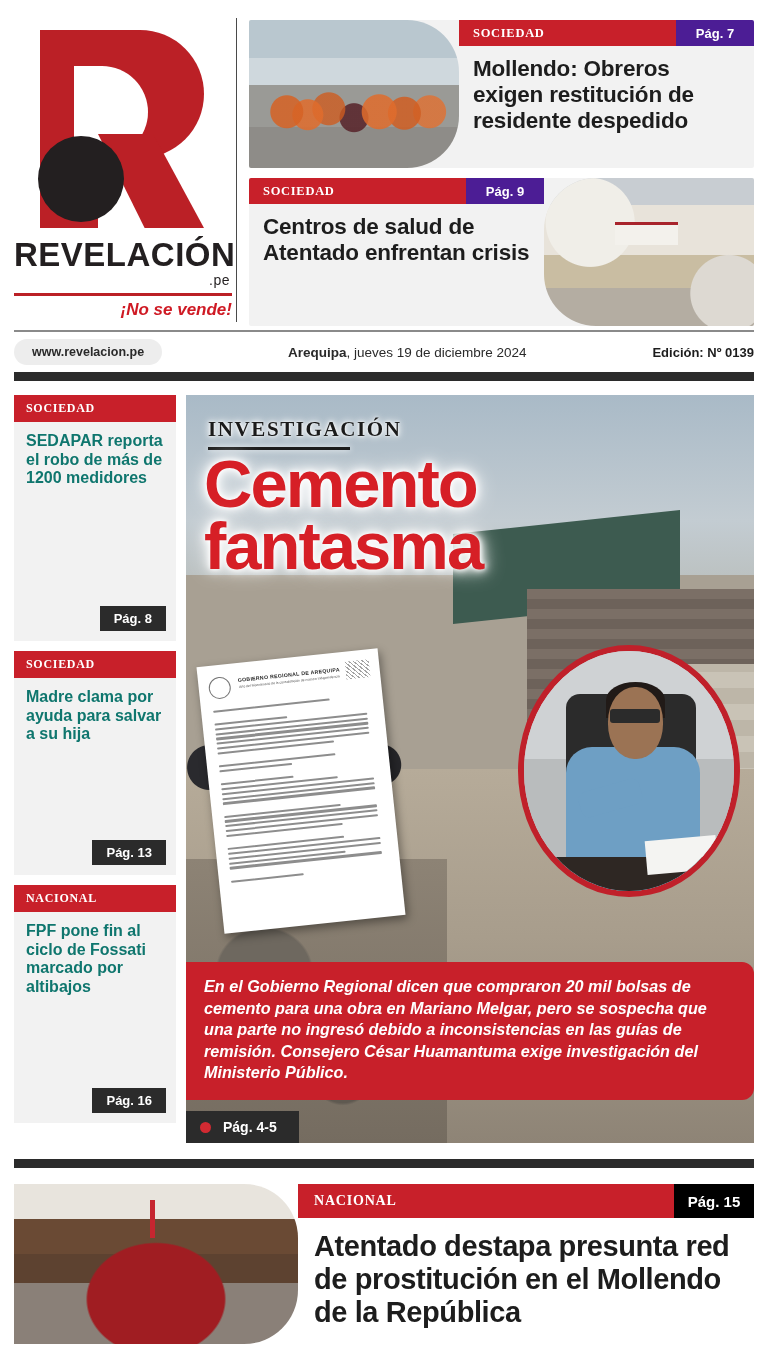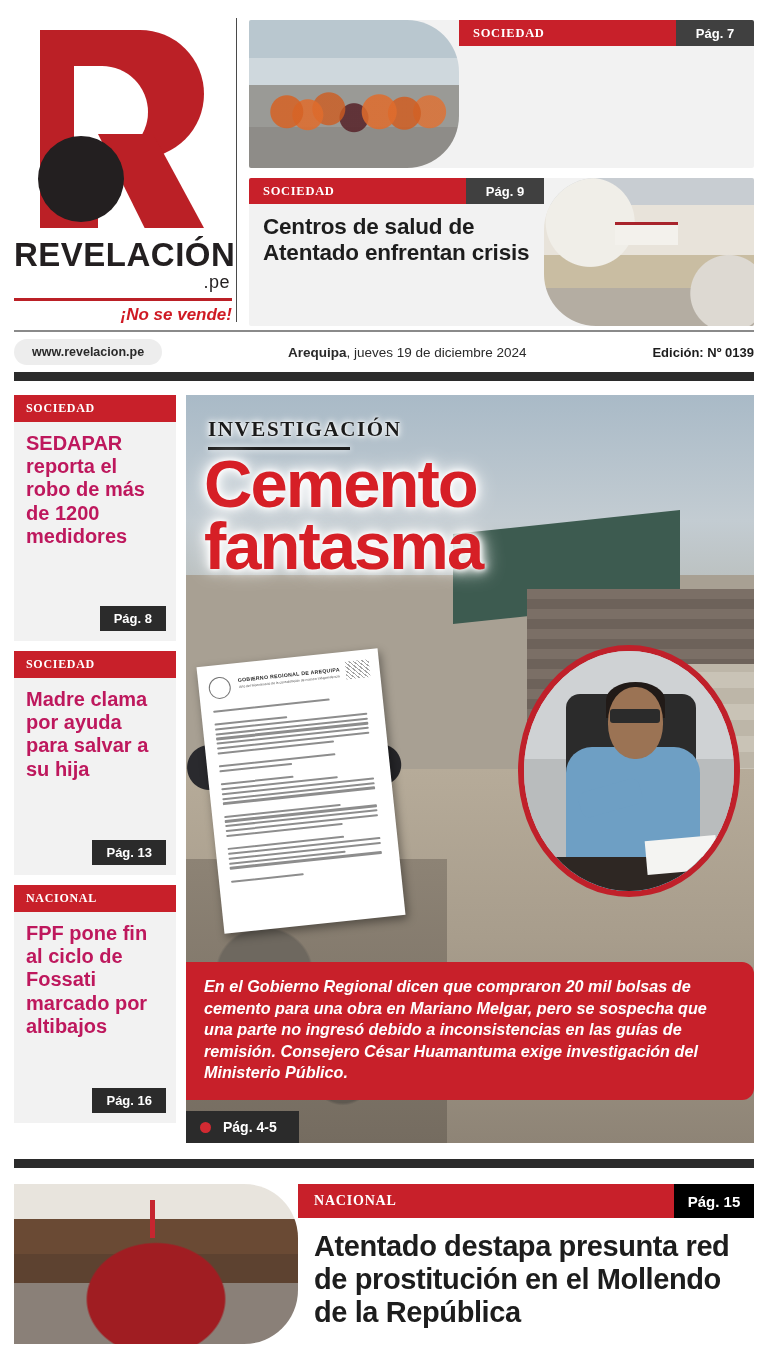--- a/index.html
+++ b/index.html
@@ -19,38 +19,38 @@
   .r-stem { position:absolute; left:26px; top:6px; width:58px; height:198px; background:#bb2026; }
   .r-bowl { position:absolute; left:60px; top:6px; width:130px; height:128px; background:#bb2026;
             border-radius: 0 64px 64px 0; }
   .r-bowl-hole { position:absolute; left:60px; top:42px; width:74px; height:92px; background:#fff;
             border-radius: 0 46px 46px 0; }
   .r-leg { position:absolute; left:84px; top:110px; width:106px; height:94px; background:#bb2026;
             clip-path: polygon(0 0, 52% 0, 100% 100%, 44% 100%); }
   .r-dot { position:absolute; left:24px; top:112px; width:86px; height:86px; border-radius:50%; background:#231f20; }
   .logo-word { font-weight: 800; font-size: 33px; letter-spacing: 0.5px; color:#231f20; line-height:1;
                margin-top: 2px; font-family:"Liberation Sans", sans-serif; }
-  .logo-tld { text-align: right; font-size: 18px; color:#231f20; letter-spacing:0.5px; margin-top:1px; padding-right:2px;}
+  .logo-tld { text-align: right; font-size: 14px; color:#231f20; letter-spacing:0.5px; margin-top:1px; padding-right:2px;}
   .logo-rule { height:3px; background:#bb2026; margin-top:5px; }
   .logo-slogan { text-align:right; color:#cf1a24; font-weight:800; font-style:italic; font-size:17px; margin-top:4px; }
 
   .vrule { width:1px; background:#4a4a4a; margin: 8px 12px 8px 4px; align-self: stretch; }
 
   .top-stories { flex: 1; display:flex; flex-direction:column; gap:10px; padding-top:10px; }
 
   .story-h { display:flex; height:148px; background:#f2f2f2; border-radius:2px; overflow:hidden; }
   .story-h.rev { flex-direction: row-reverse; }
   .ph { width: 210px; position:relative; overflow:hidden; flex:none; }
   .ph.round-r { border-radius: 0 52px 52px 0; }
   .ph.round-l { border-radius: 52px 0 0 52px; }
   .story-body { flex:1; display:flex; flex-direction:column; }
   .tagrow { display:flex; height:26px; }
   .tag-cat { background:#c8202a; color:#fff; font-weight:800; font-size:12.5px; letter-spacing:0.7px;
              padding: 0 0 0 14px; display:flex; align-items:center; flex:1; font-family:"Liberation Serif", serif; }
-  .tag-page { background:#404040; color:#fff; font-weight:700; font-size:13px; width:78px;
+  .tag-page { background:#4c1d95; color:#fff; font-weight:700; font-size:13px; width:78px;
               display:flex; align-items:center; justify-content:center; }
   .headline { font-weight:800; font-size:22.5px; line-height:1.16; color:#1d1d1d; padding:10px 12px 0 14px;
               letter-spacing:-0.2px; }
 
   
   .img-workers { position:absolute; inset:0;
     background:
       radial-gradient(circle at 18% 62%, rgba(214,98,36,.85) 0 16px, transparent 17px),
       radial-gradient(circle at 28% 64%, rgba(224,108,44,.85) 0 15px, transparent 16px),
       radial-gradient(circle at 38% 60%, rgba(206,92,32,.8) 0 16px, transparent 17px),
@@ -84,21 +84,21 @@
   .dateline b { font-weight:800; }
   .edition { font-size:13px; font-weight:800; color:#1d1d1d; }
   .blackbar { height:9px; background:#2b2b2b; margin: 0 14px; }
 
   
   .content { display:flex; padding: 14px 14px 0 14px; gap:10px; }
   .side-col { width:162px; display:flex; flex-direction:column; gap:10px; }
   .side-card { background:#f2f2f2; display:flex; flex-direction:column; }
   .side-cat { background:#c8202a; color:#fff; font-weight:800; font-size:12px; letter-spacing:0.7px;
               padding:6px 0 6px 12px; font-family:"Liberation Serif", serif; }
-  .side-head { font-weight:800; font-size:20px; line-height:1.16; color:#be185d; padding:10px 10px 0 12px; flex:1; }
+  .side-head { font-weight:800; font-size:16px; line-height:1.16; color:#0f766e; padding:10px 10px 0 12px; flex:1; }
   .side-pagewrap { display:flex; justify-content:flex-end; padding:10px 10px 10px 0; }
   .side-page { background:#2b2b2b; color:#fff; font-weight:700; font-size:13px; padding:5px 14px; }
 
   
   .main-col { flex:1; position:relative; overflow:hidden; }
   .main-photo { position:absolute; inset:0; background:
       linear-gradient(#9fb0bd 0 17%, #b9c2c6 17% 24%, transparent 24%),
       linear-gradient(#a8a093 0 100%);
   }
   .mp-sky { position:absolute; left:0; top:0; right:0; height:24%;
@@ -204,20 +204,21 @@
 
       <div class="story-h">
         <div class="ph round-r">
           <div class="img-workers"></div>
         </div>
         <div class="story-body">
           <div class="tagrow">
             <div class="tag-cat">SOCIEDAD</div>
             <div class="tag-page">Pág. 7</div>
           </div>
+          <div class="headline">Mollendo: Obreros exigen restitución de residente despedido</div>
         </div>
       </div>
 
       <div class="story-h rev">
         <div class="ph round-l">
           <div class="img-health"></div>
         </div>
         <div class="story-body">
           <div class="tagrow">
             <div class="tag-cat">SOCIEDAD</div>

